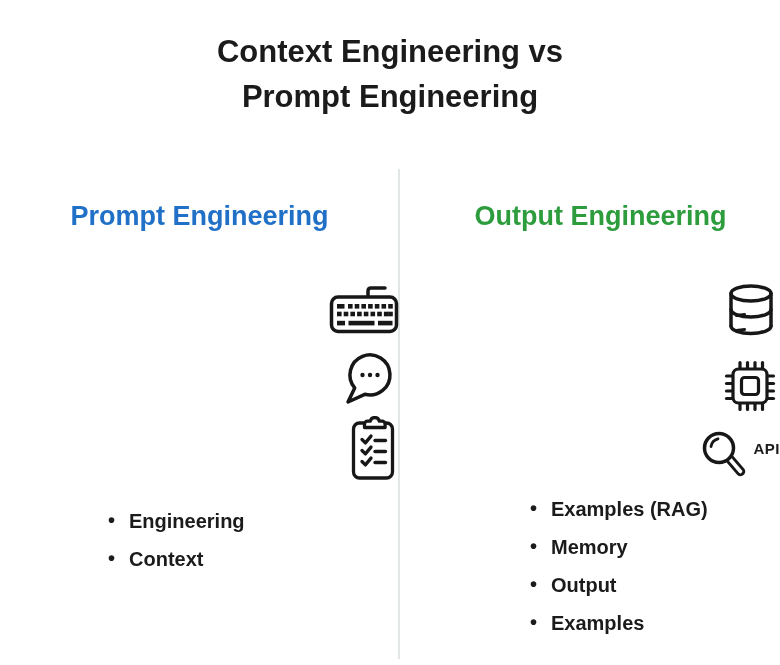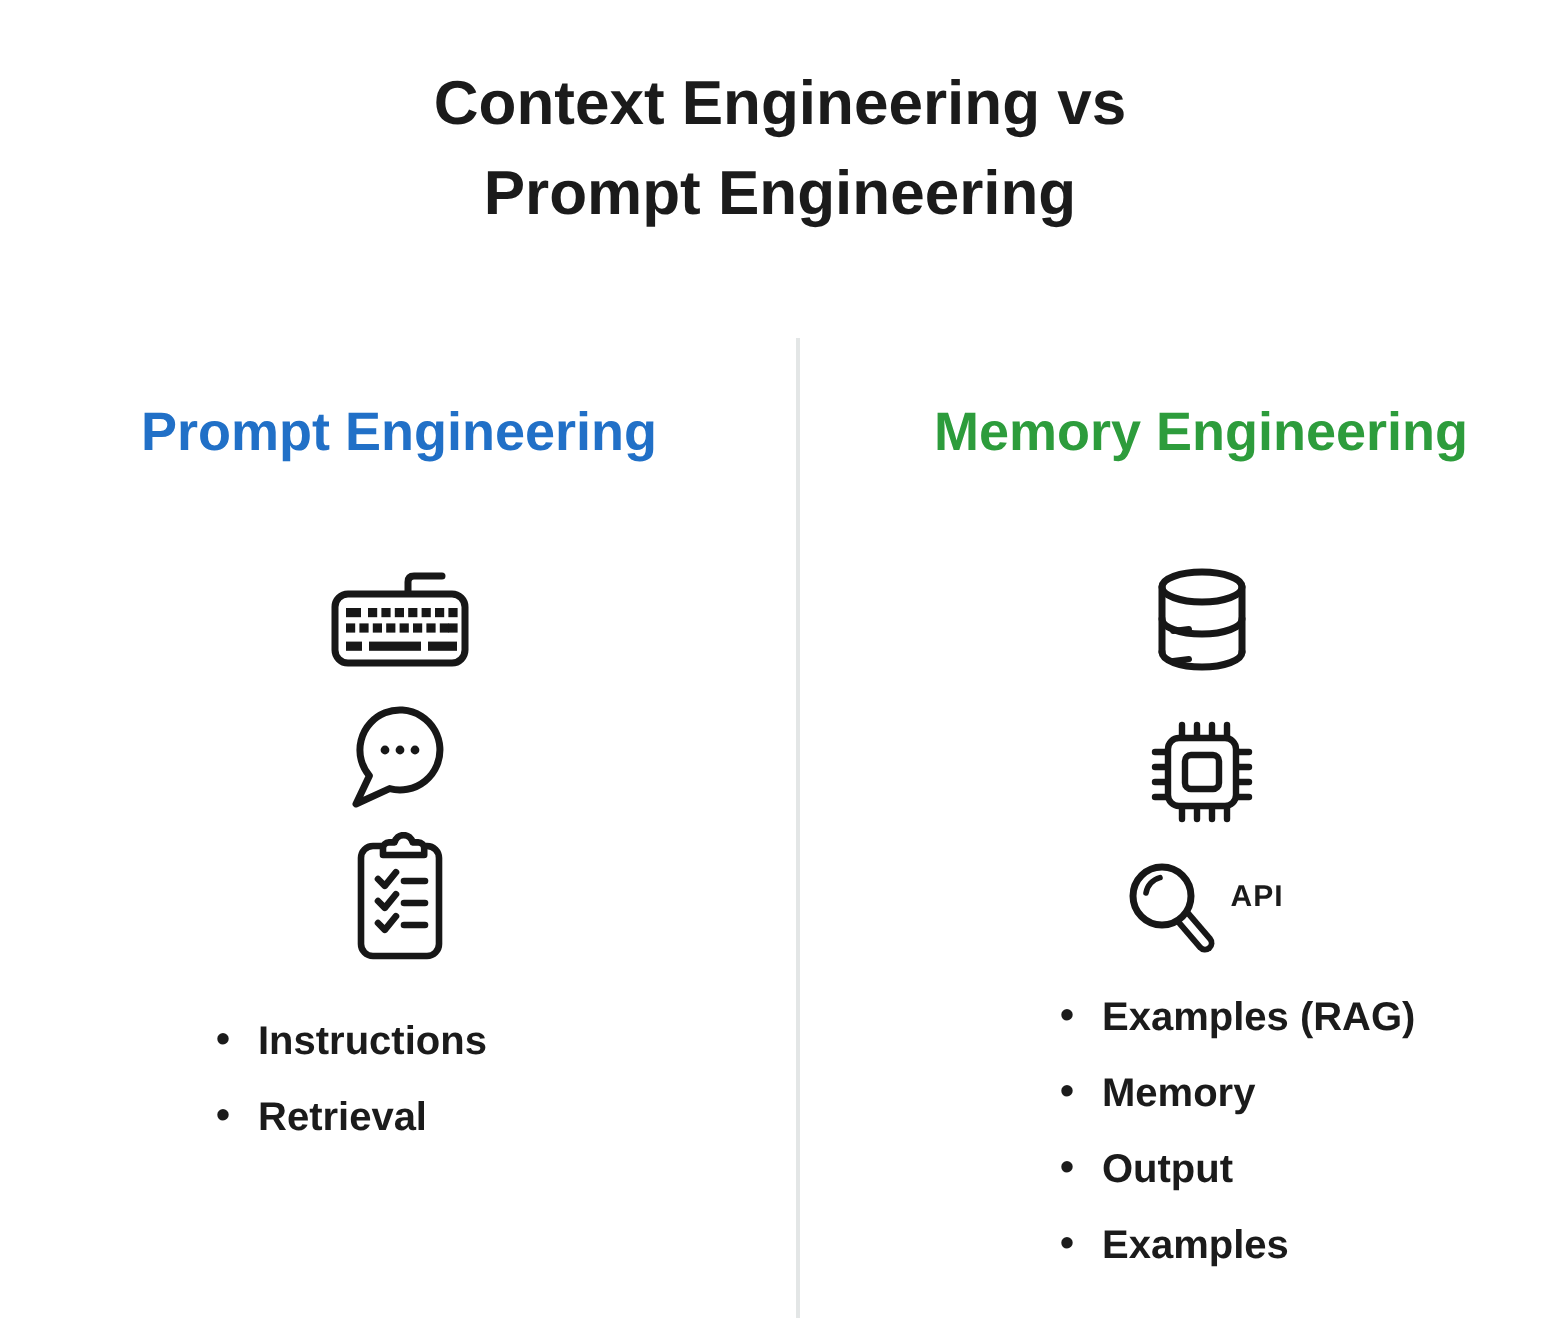--- a/index.html
+++ b/index.html
@@ -15,21 +15,21 @@
     position:absolute;left:398px;top:169px;width:2px;height:496px;background:#e3e6e6;
   }
   .col{position:absolute;top:200px;box-sizing:border-box;}
   .col-left{left:0;width:399px;}
   .col-right{left:399px;width:381px;padding-left:22px;}
   .col-heading{
     text-align:center;font-size:27px;font-weight:700;line-height:33px;white-space:nowrap;
   }
   .col-left .col-heading{color:#2170c7;}
   .col-right .col-heading{color:#2d9c3c;}
-  .icon-stack{display:flex;flex-direction:column;align-items:center;}
+  .icon-stack{display:flex;flex-direction:column;align-items:flex-end;}
   .icon{display:block;}
   .i-keyboard{margin-top:50px;}
   .i-bubble{margin-top:16px;}
   .i-clipboard{margin-top:9px;}
   .i-database{margin-top:50px;}
   .i-chip{margin-top:19px;}
   .mag-row{margin-top:11px;display:flex;align-items:center;}
   .api-label{
     font-size:15px;font-weight:700;letter-spacing:0.5px;color:#1b1b1b;
     margin-left:4px;margin-top:-12px;
@@ -104,27 +104,27 @@
         <path d="M15 23.5 l3.4 3.4 5.6-6.8"></path>
           <line x1="28" y1="24.5" x2="38.5" y2="24.5"></line>
         <path d="M15 34.5 l3.4 3.4 5.6-6.8"></path>
           <line x1="28" y1="35.5" x2="38.5" y2="35.5"></line>
         <path d="M15 45.5 l3.4 3.4 5.6-6.8"></path>
           <line x1="28" y1="46.5" x2="38.5" y2="46.5"></line>
       </svg>
     </div>
 
     <ul class="bullet-list">
-      <li>Instructions</li>
-      <li>Retrieval</li>
+      <li>Engineering</li>
+      <li>Context</li>
     </ul>
   </div>
 
   <div class="col col-right">
-    <div class="col-heading">Memory Engineering</div>
+    <div class="col-heading">Output Engineering</div>
 
     <div class="icon-stack">
 
       <svg class="icon i-database" width="58" height="54" viewBox="0 0 58 54" fill="none" stroke="#171717" stroke-width="3.5" stroke-linecap="round">
         <ellipse cx="29" cy="10.5" rx="20" ry="7.5" fill="#fff"></ellipse>
         <path d="M9 10.5 V43"></path>
           <path d="M49 10.5 V43"></path>
         <path d="M9 26.5 A20 7.5 0 0 0 49 26.5"></path>
         <path d="M9 43 A20 7.5 0 0 0 49 43"></path>
         <path d="M14.5 32.5 l8 -1" stroke-width="3"></path>

